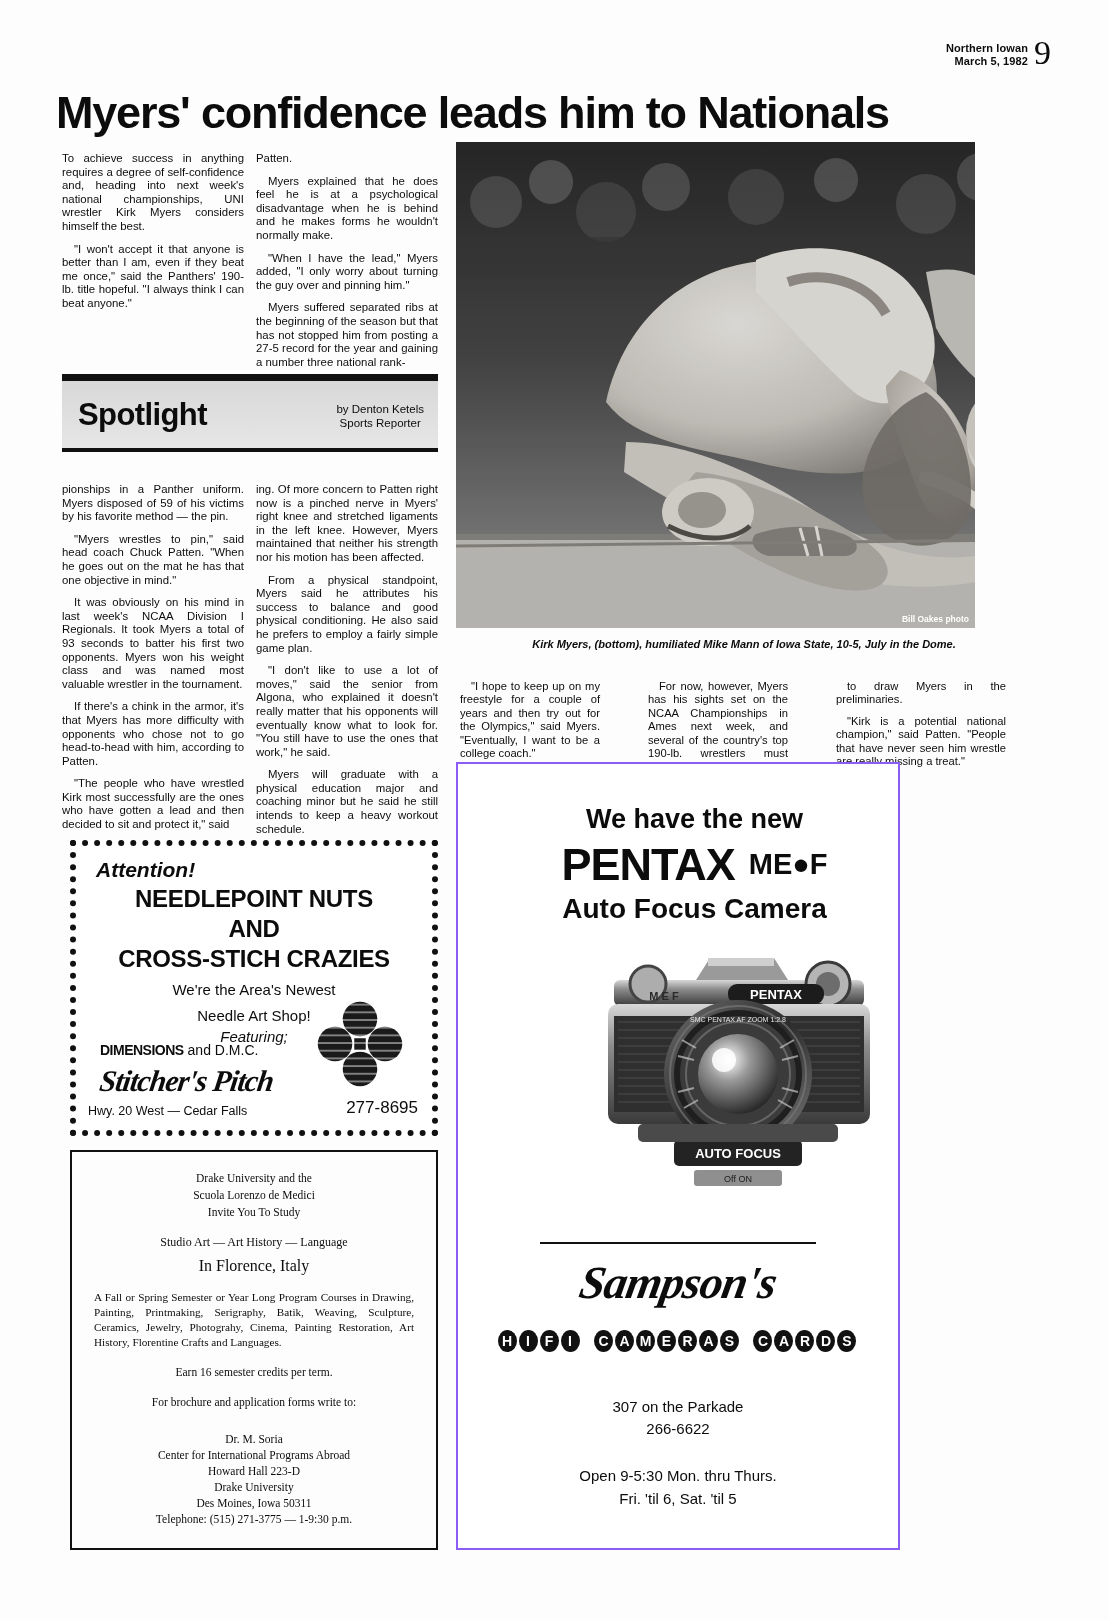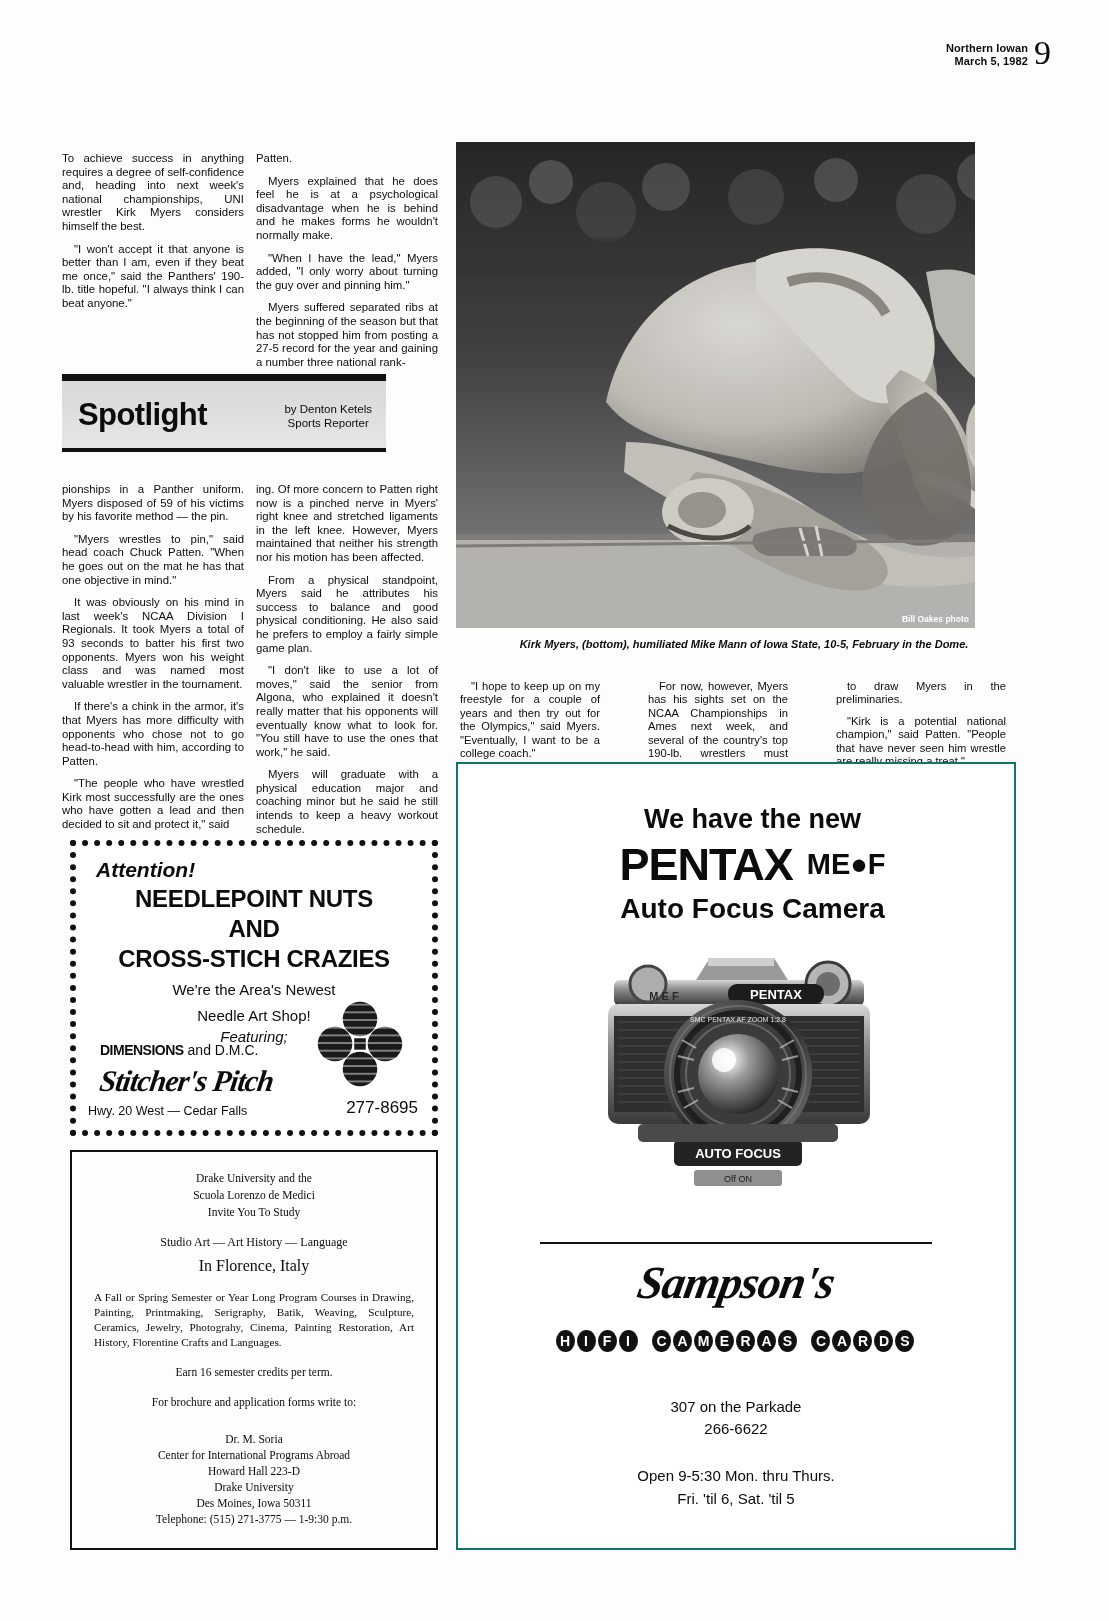--- a/index.html
+++ b/index.html
@@ -91,21 +91,21 @@
   .strip p { margin: 0 0 8px 0; text-indent: 11px; }
   #strip-1 { left: 460px; width: 140px; }
   #strip-2 { left: 648px; width: 140px; }
   #strip-3 { left: 836px; width: 170px; }
 
   
   .spotlight {
     position: absolute;
     left: 62px;
     top: 374px;
-    width: 324px;
+    width: 376px;
     height: 78px;
     border-top: 7px solid #111;
     border-bottom: 4px solid #111;
     background: #dcdcdc;
     box-sizing: border-box;
   }
   .spotlight-inner {
     position: relative;
     height: 100%;
     background: linear-gradient(#d8d8d8, #e6e6e6);
@@ -263,23 +263,23 @@
     margin-top: 16px;
   }
   .dr-center { margin-top: 14px; }
   .dr-addr { margin-top: 21px; line-height: 16px; }
 
   
   .ad-pentax {
     position: absolute;
     left: 456px;
     top: 762px;
-    width: 560px;
+    width: 444px;
     height: 788px;
-    border: 2px solid #0f766e;
+    border: 2px solid #8b5cf6;
     box-sizing: border-box;
     background: #fff;
     padding-left: 33px;
   }
   .px-l1 {
     text-align: center;
     font-size: 27px;
     font-weight: bold;
     margin-top: 40px;
   }
@@ -379,20 +379,21 @@
 <div class="page">
 
   <div class="masthead">
     <div class="masthead-lines">
       <div>Northern Iowan</div>
       <div>March 5, 1982</div>
     </div>
     <div class="page-number">9</div>
   </div>
 
+  <div class="headline">Myers' confidence leads him to Nationals</div>
 
   <div class="col" id="col-a">
     <p class="noindent">To achieve success in anything requires a degree of self-confidence and, heading into next week's national championships, UNI wrestler Kirk Myers considers himself the best.</p>
     <p>"I won't accept it that anyone is better than I am, even if they beat me once," said the Panthers' 190-lb. title hopeful. "I always think I can beat anyone."</p>
   </div>
 
   <div class="col" id="col-b">
     <p class="noindent">Patten.</p>
     <p>Myers explained that he does feel he is at a psychological disadvantage when he is behind and he makes forms he wouldn't normally make.</p>
     <p>"When I have the lead," Myers added, "I only worry about turning the guy over and pinning him."</p>
@@ -500,21 +501,21 @@
 
       <path d="M0 404 L556 398" stroke="#8e8b86" stroke-width="3"></path>
 
       <g opacity="0.10">
         <rect x="0" y="0" width="556" height="486" fill="#000"></rect>
       </g>
     </svg>
     <div class="photo-credit">Bill Oakes photo</div>
   </div>
 
-  <div class="caption">Kirk Myers, (bottom), humiliated Mike Mann of Iowa State, 10-5, February in the Dome.</div>
+  <div class="caption">Kirk Myers, (bottom), humiliated Mike Mann of Iowa State, 10-5, July in the Dome.</div>
 
   <div class="strip" id="strip-1">
     <p class="noindent">"I hope to keep up on my freestyle for a couple of years and then try out for the Olympics," said Myers. "Eventually, I want to be a college coach."</p>
   </div>
   <div class="strip" id="strip-2">
     <p class="noindent">For now, however, Myers has his sights set on the NCAA Championships in Ames next week, and several of the country's top 190-lb. wrestlers must surely be hoping not</p>
   </div>
   <div class="strip" id="strip-3">
     <p class="noindent">to draw Myers in the preliminaries.</p>
     <p>"Kirk is a potential national champion," said Patten. "People that have never seen him wrestle are really missing a treat."</p>

